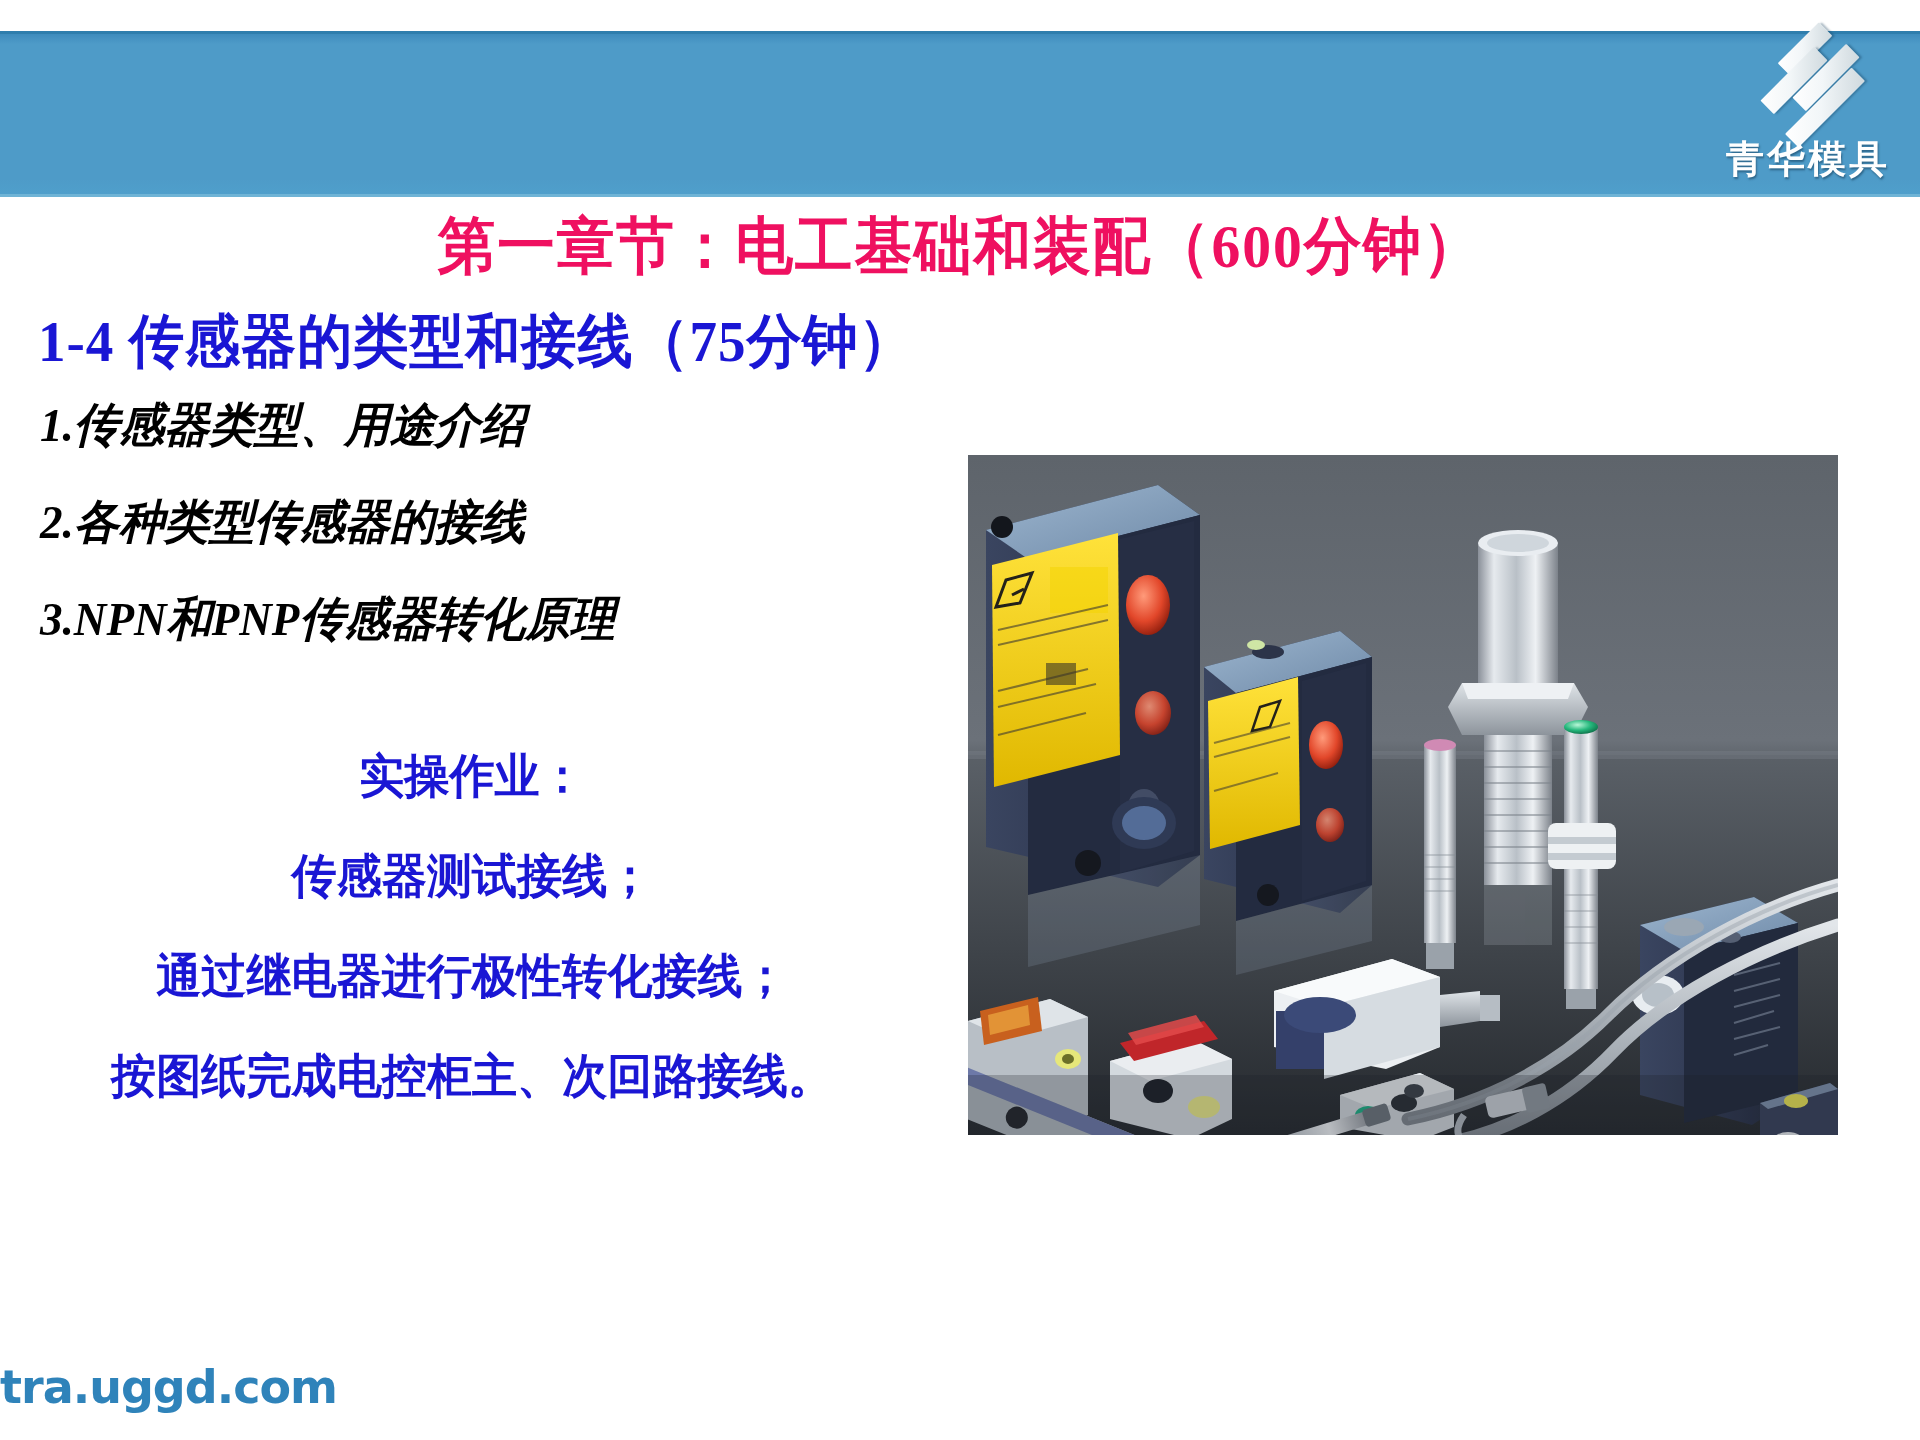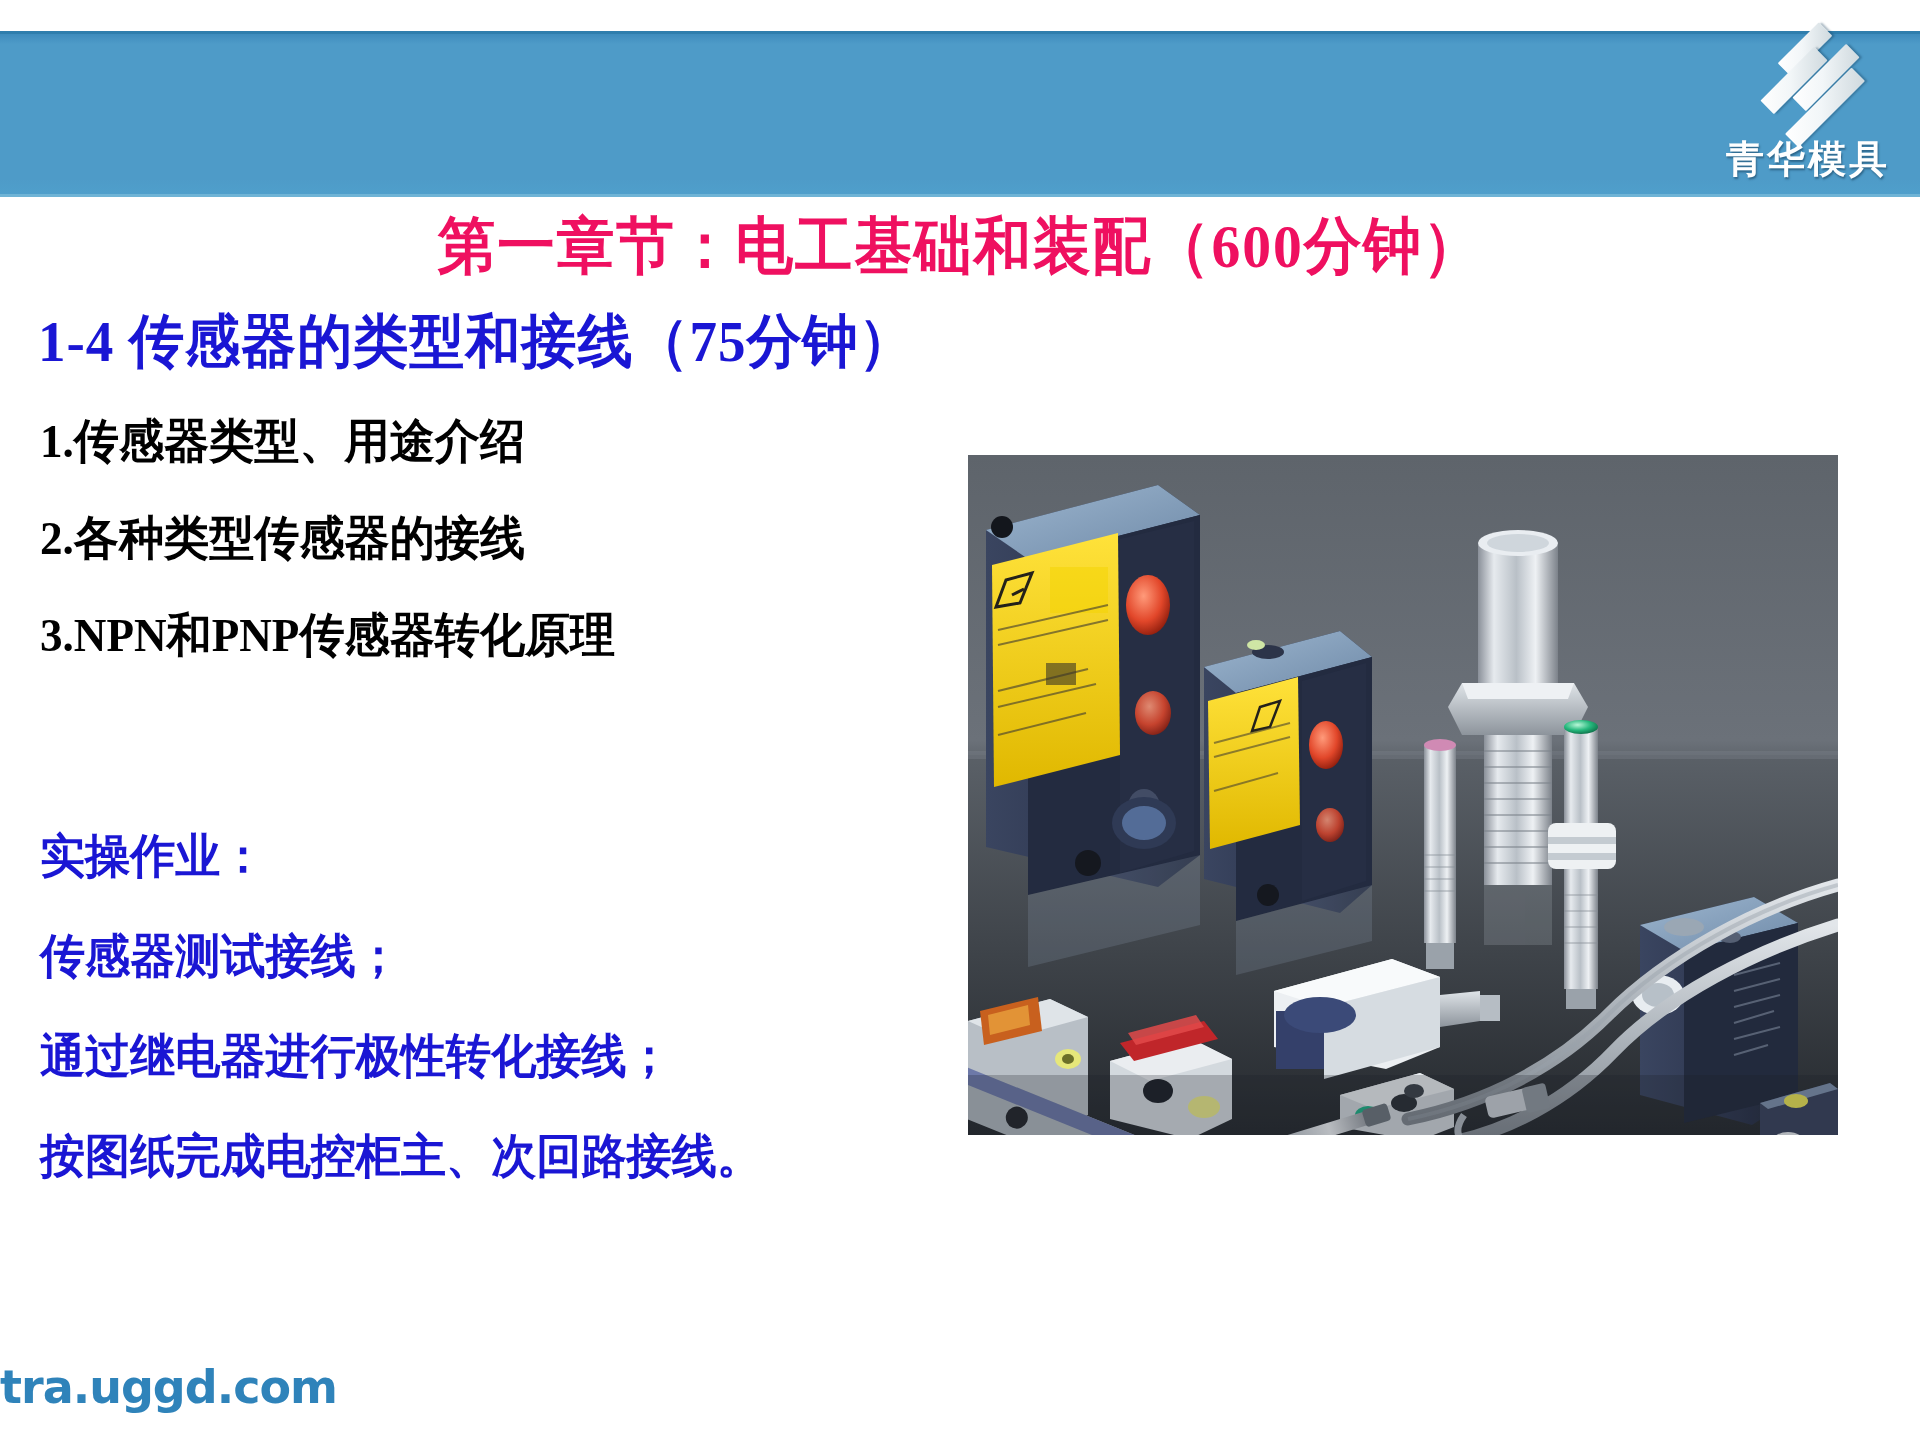--- a/index.html
+++ b/index.html
@@ -104,41 +104,43 @@
     letter-spacing: 1px;
     white-space: nowrap;
     transform: scaleX(0.95);
     transform-origin: left center;
   }
 
   
   #topic-list {
     position: absolute;
     left: 40px;
-    top: 418px;
+    top: 402px;
     width: 860px;
+    font-style: italic;
   }
   .topic-item {
     color: #000000;
     font-family: "Liberation Serif", "DejaVu Serif", serif;
     font-weight: bold;
     font-size: 47px;
     line-height: 46px;
     margin-bottom: 51px;
     white-space: nowrap;
     transform: scaleX(0.96);
     transform-origin: left center;
   }
 
   
   #homework {
     position: absolute;
     left: 40px;
-    top: 832px;
+    top: 752px;
     width: 900px;
+    text-align: center;
   }
   .hw-line {
     color: #1a16d4;
     font-family: "Liberation Serif", "DejaVu Serif", serif;
     font-weight: bold;
     font-size: 47px;
     line-height: 48px;
     margin-bottom: 52px;
     white-space: nowrap;
     transform: scaleX(0.96);

